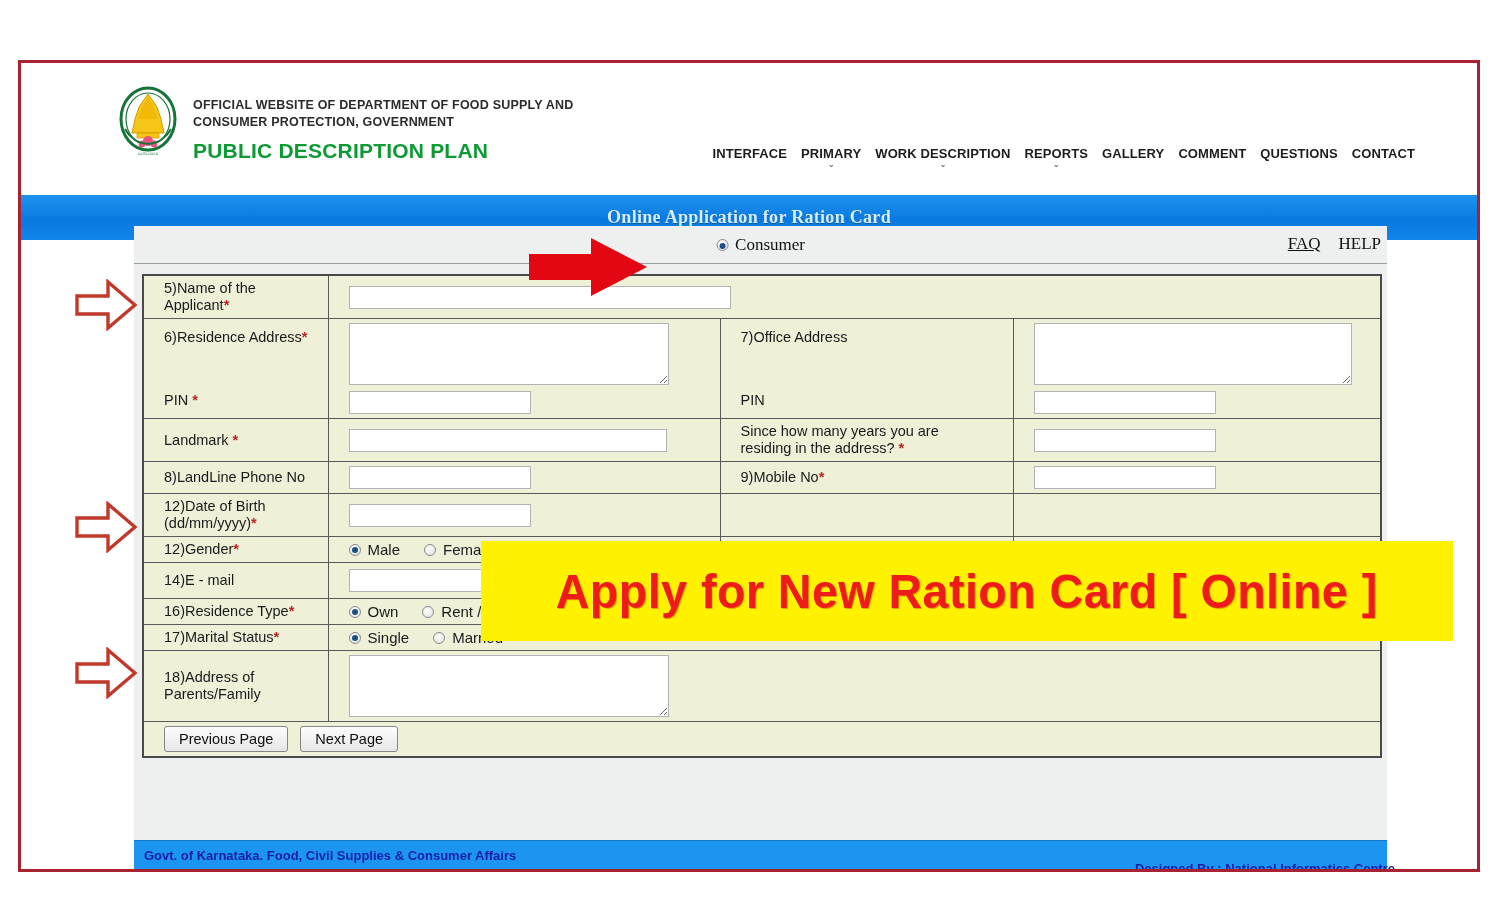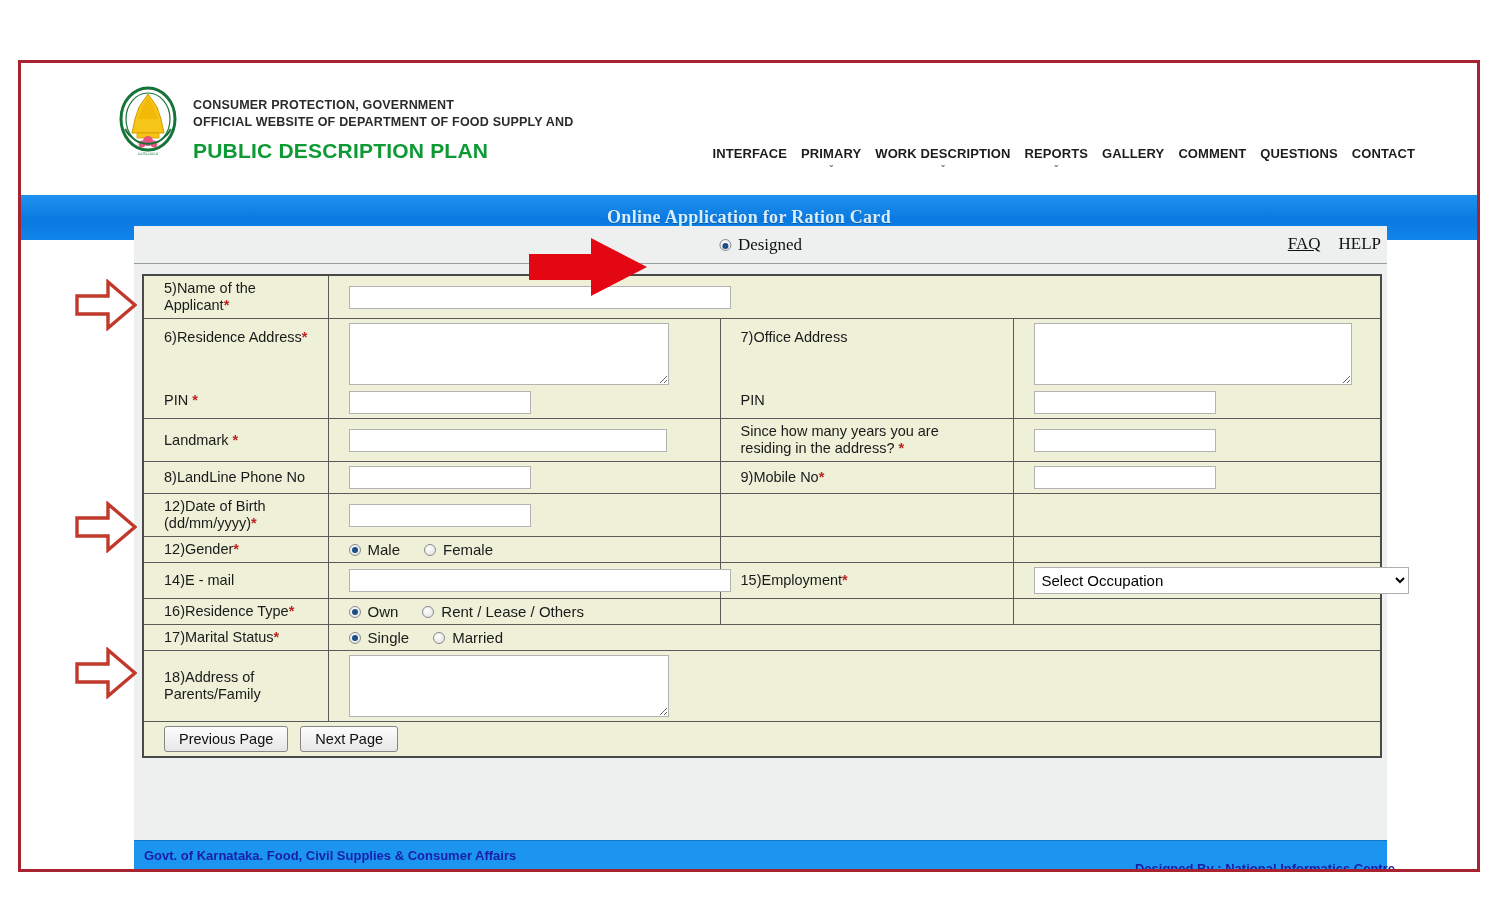--- a/index.html
+++ b/index.html
@@ -234,22 +234,22 @@
         <rect x="20" y="48" width="22" height="5" fill="#f5c518" stroke="#d39b00" stroke-width=".8"></rect>
         <circle cx="31" cy="56" r="5" fill="#e8547f"></circle>
         <circle cx="25" cy="59" r="3.4" fill="#e8547f"></circle>
         <circle cx="37" cy="59" r="3.4" fill="#e8547f"></circle>
         <path d="M8 44 A27 31 0 0 0 54 44" fill="none" stroke="#16743a" stroke-width="2"></path>
         <text x="31" y="70" font-size="5" fill="#16743a" text-anchor="middle" font-family="DejaVu Sans, sans-serif">வாய்மை</text>
       </svg>
     </div>
 
     <div id="header-text">
+      <div class="hdr-line">OFFICIAL WEBSITE OF DEPARTMENT OF FOOD SUPPLY AND</div>
       <div class="hdr-line">CONSUMER PROTECTION, GOVERNMENT</div>
-      <div class="hdr-line">OFFICIAL WEBSITE OF DEPARTMENT OF FOOD SUPPLY AND</div>
       <div id="site-title">PUBLIC DESCRIPTION PLAN</div>
     </div>
 
     <nav id="main-nav">
       <div class="nav-item">
         <span>INTERFACE</span>
       </div>
       <div class="nav-item">
         <span>PRIMARY</span>
         <span class="nav-caret">ˇ</span>
@@ -279,21 +279,21 @@
 
   <div id="title-bar">
     <span id="title-bar-text">Online Application for Ration Card</span>
   </div>
 
   <div id="content">
 
     <div id="util-bar">
       <div id="lang-group">
         <span class="radio on"></span>
-        <span id="lang-label">Designed</span>
+        <span id="lang-label">Consumer</span>
       </div>
       <div id="links-group">
         <span id="faq-link">FAQ</span>
         <span id="help-link">HELP</span>
       </div>
     </div>
 
     <table id="form-table">
       <colgroup>
         <col class="col-l1">
@@ -483,14 +483,17 @@
     <svg viewBox="0 0 62 52" width="62" height="52">
       <path d="M2 17 L33 17 L33 3 L60 26 L33 49 L33 35 L2 35 Z" fill="#ffffff" stroke="#c0392b" stroke-width="3.4" stroke-linejoin="miter"></path>
     </svg>
   </div>
   <div class="hollow-arrow" style="left:54px;  top:584px;">
     <svg viewBox="0 0 62 52" width="62" height="52">
       <path d="M2 17 L33 17 L33 3 L60 26 L33 49 L33 35 L2 35 Z" fill="#ffffff" stroke="#c0392b" stroke-width="3.4" stroke-linejoin="miter"></path>
     </svg>
   </div>
 
+  <div id="yellow-banner">
+    <span id="yellow-banner-text">Apply for New Ration Card [ Online ]</span>
+  </div>
 
 </div>
 
 </body></html>

